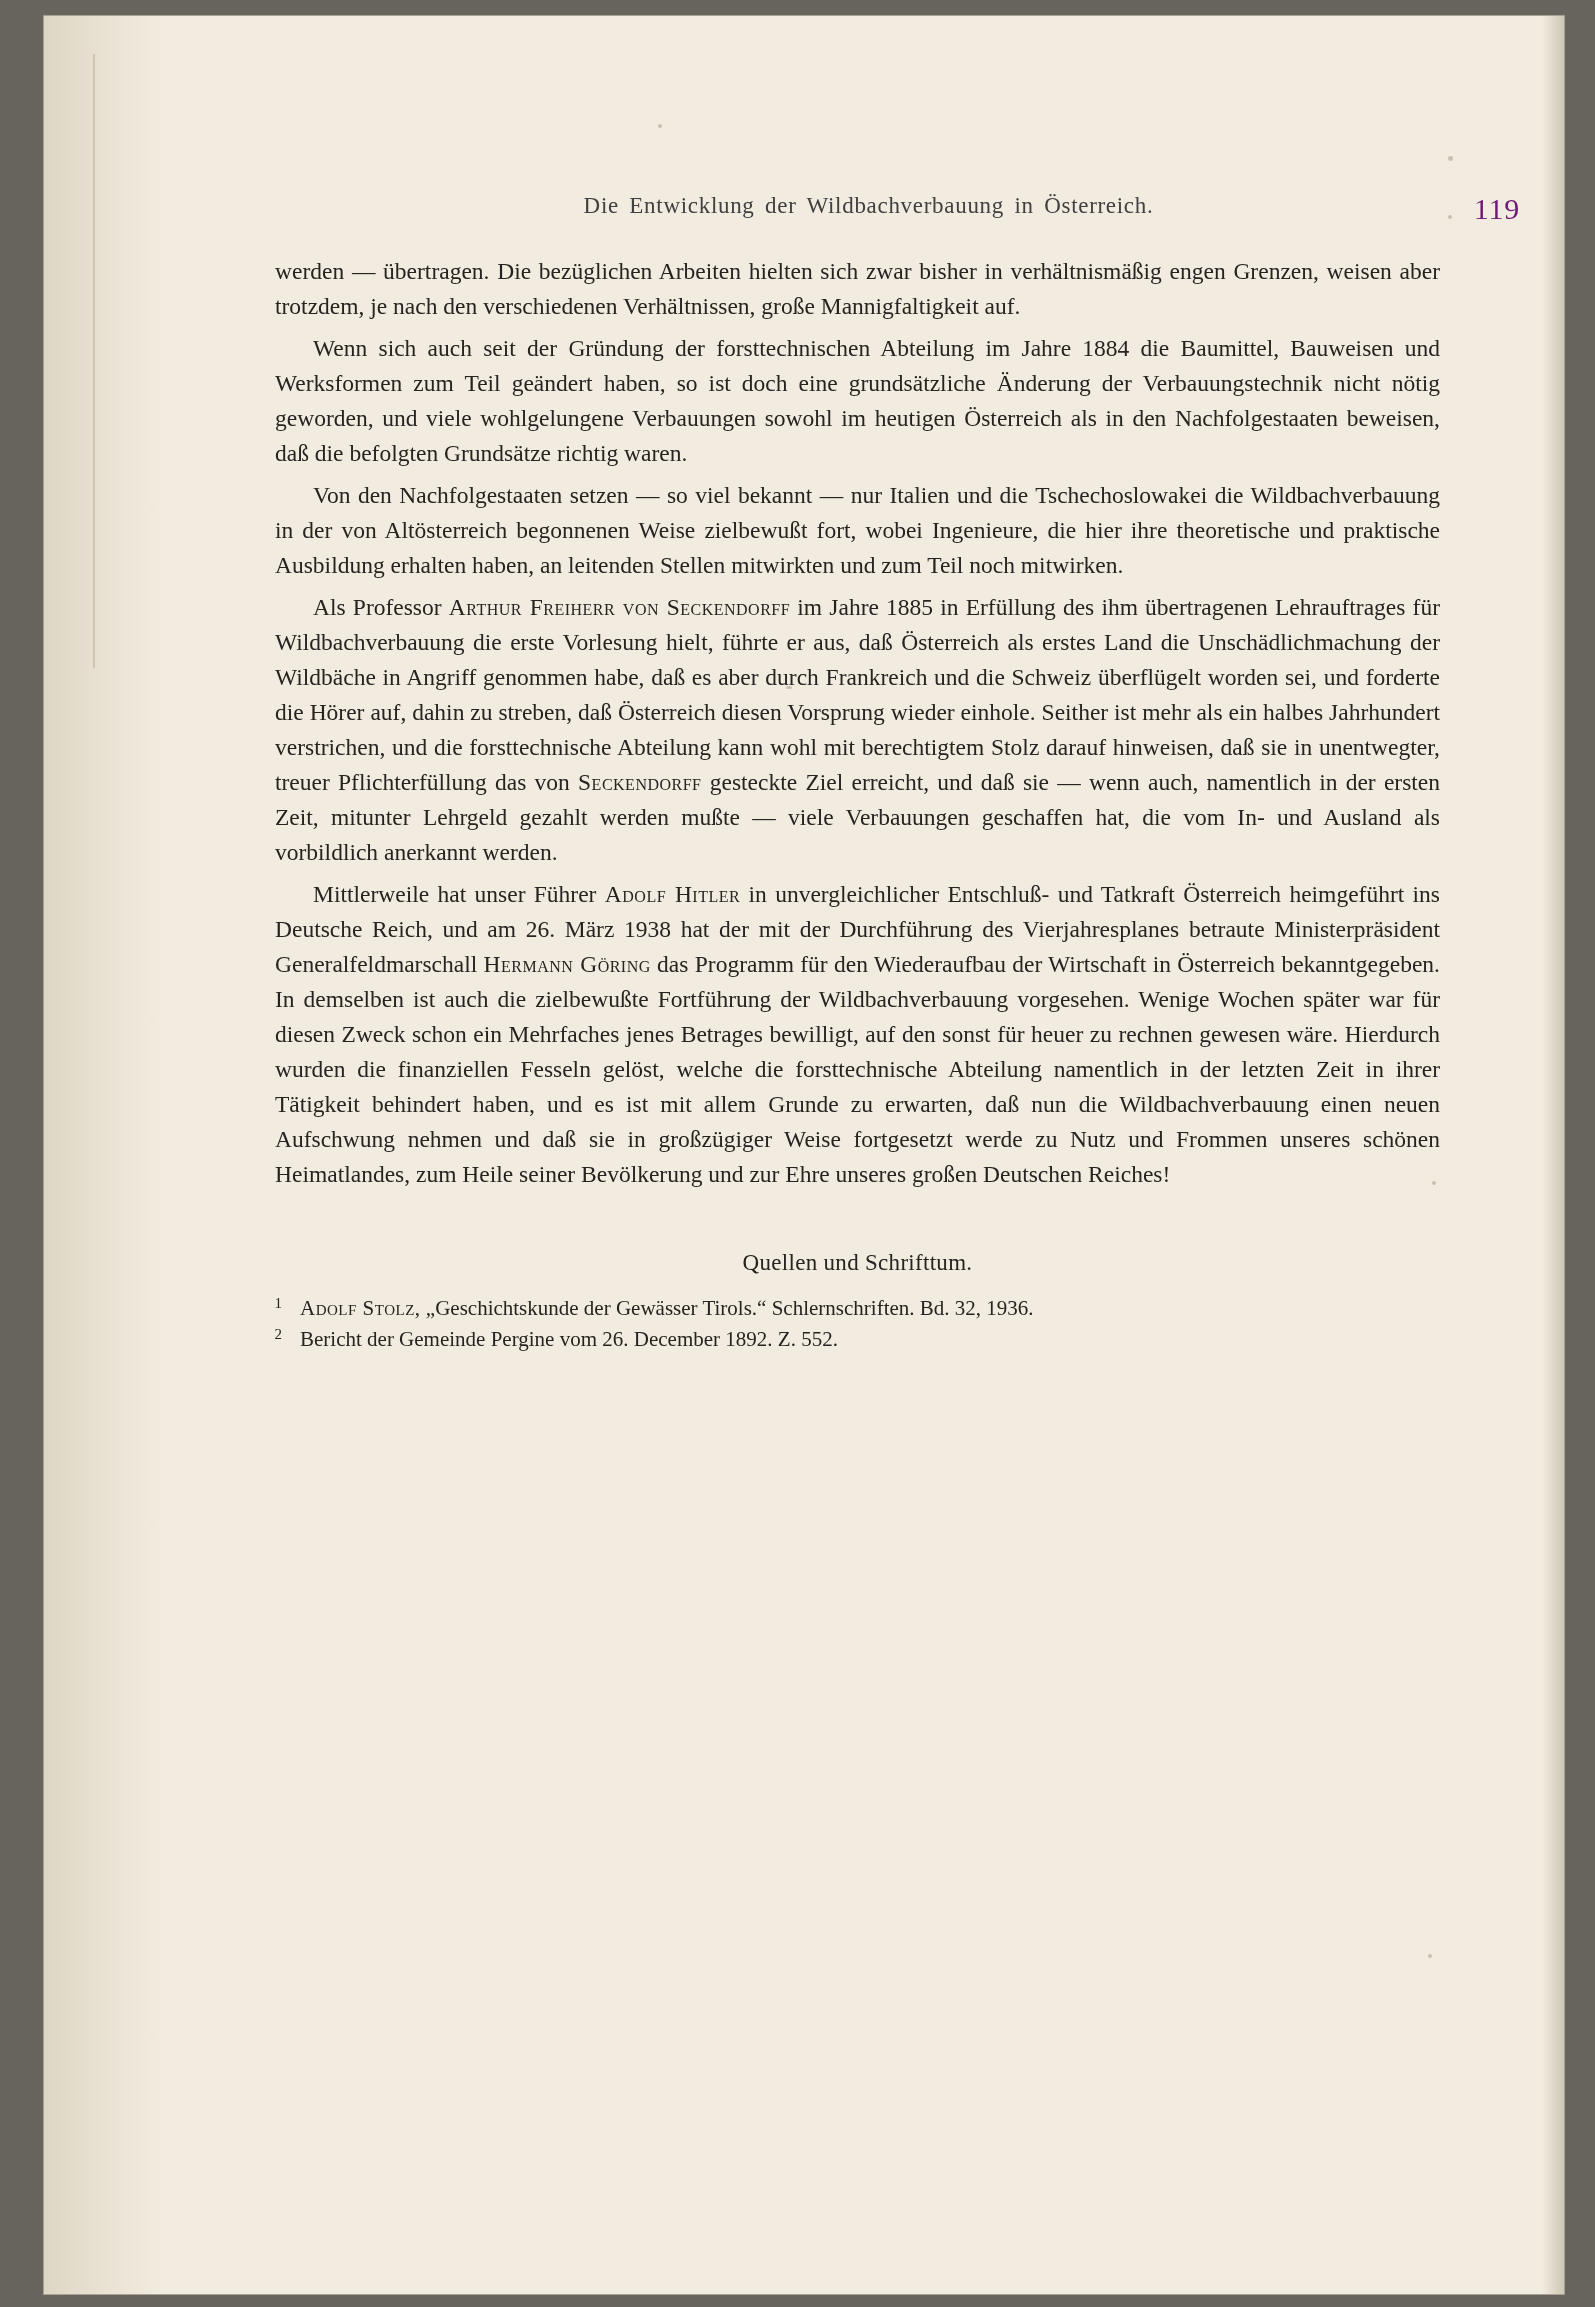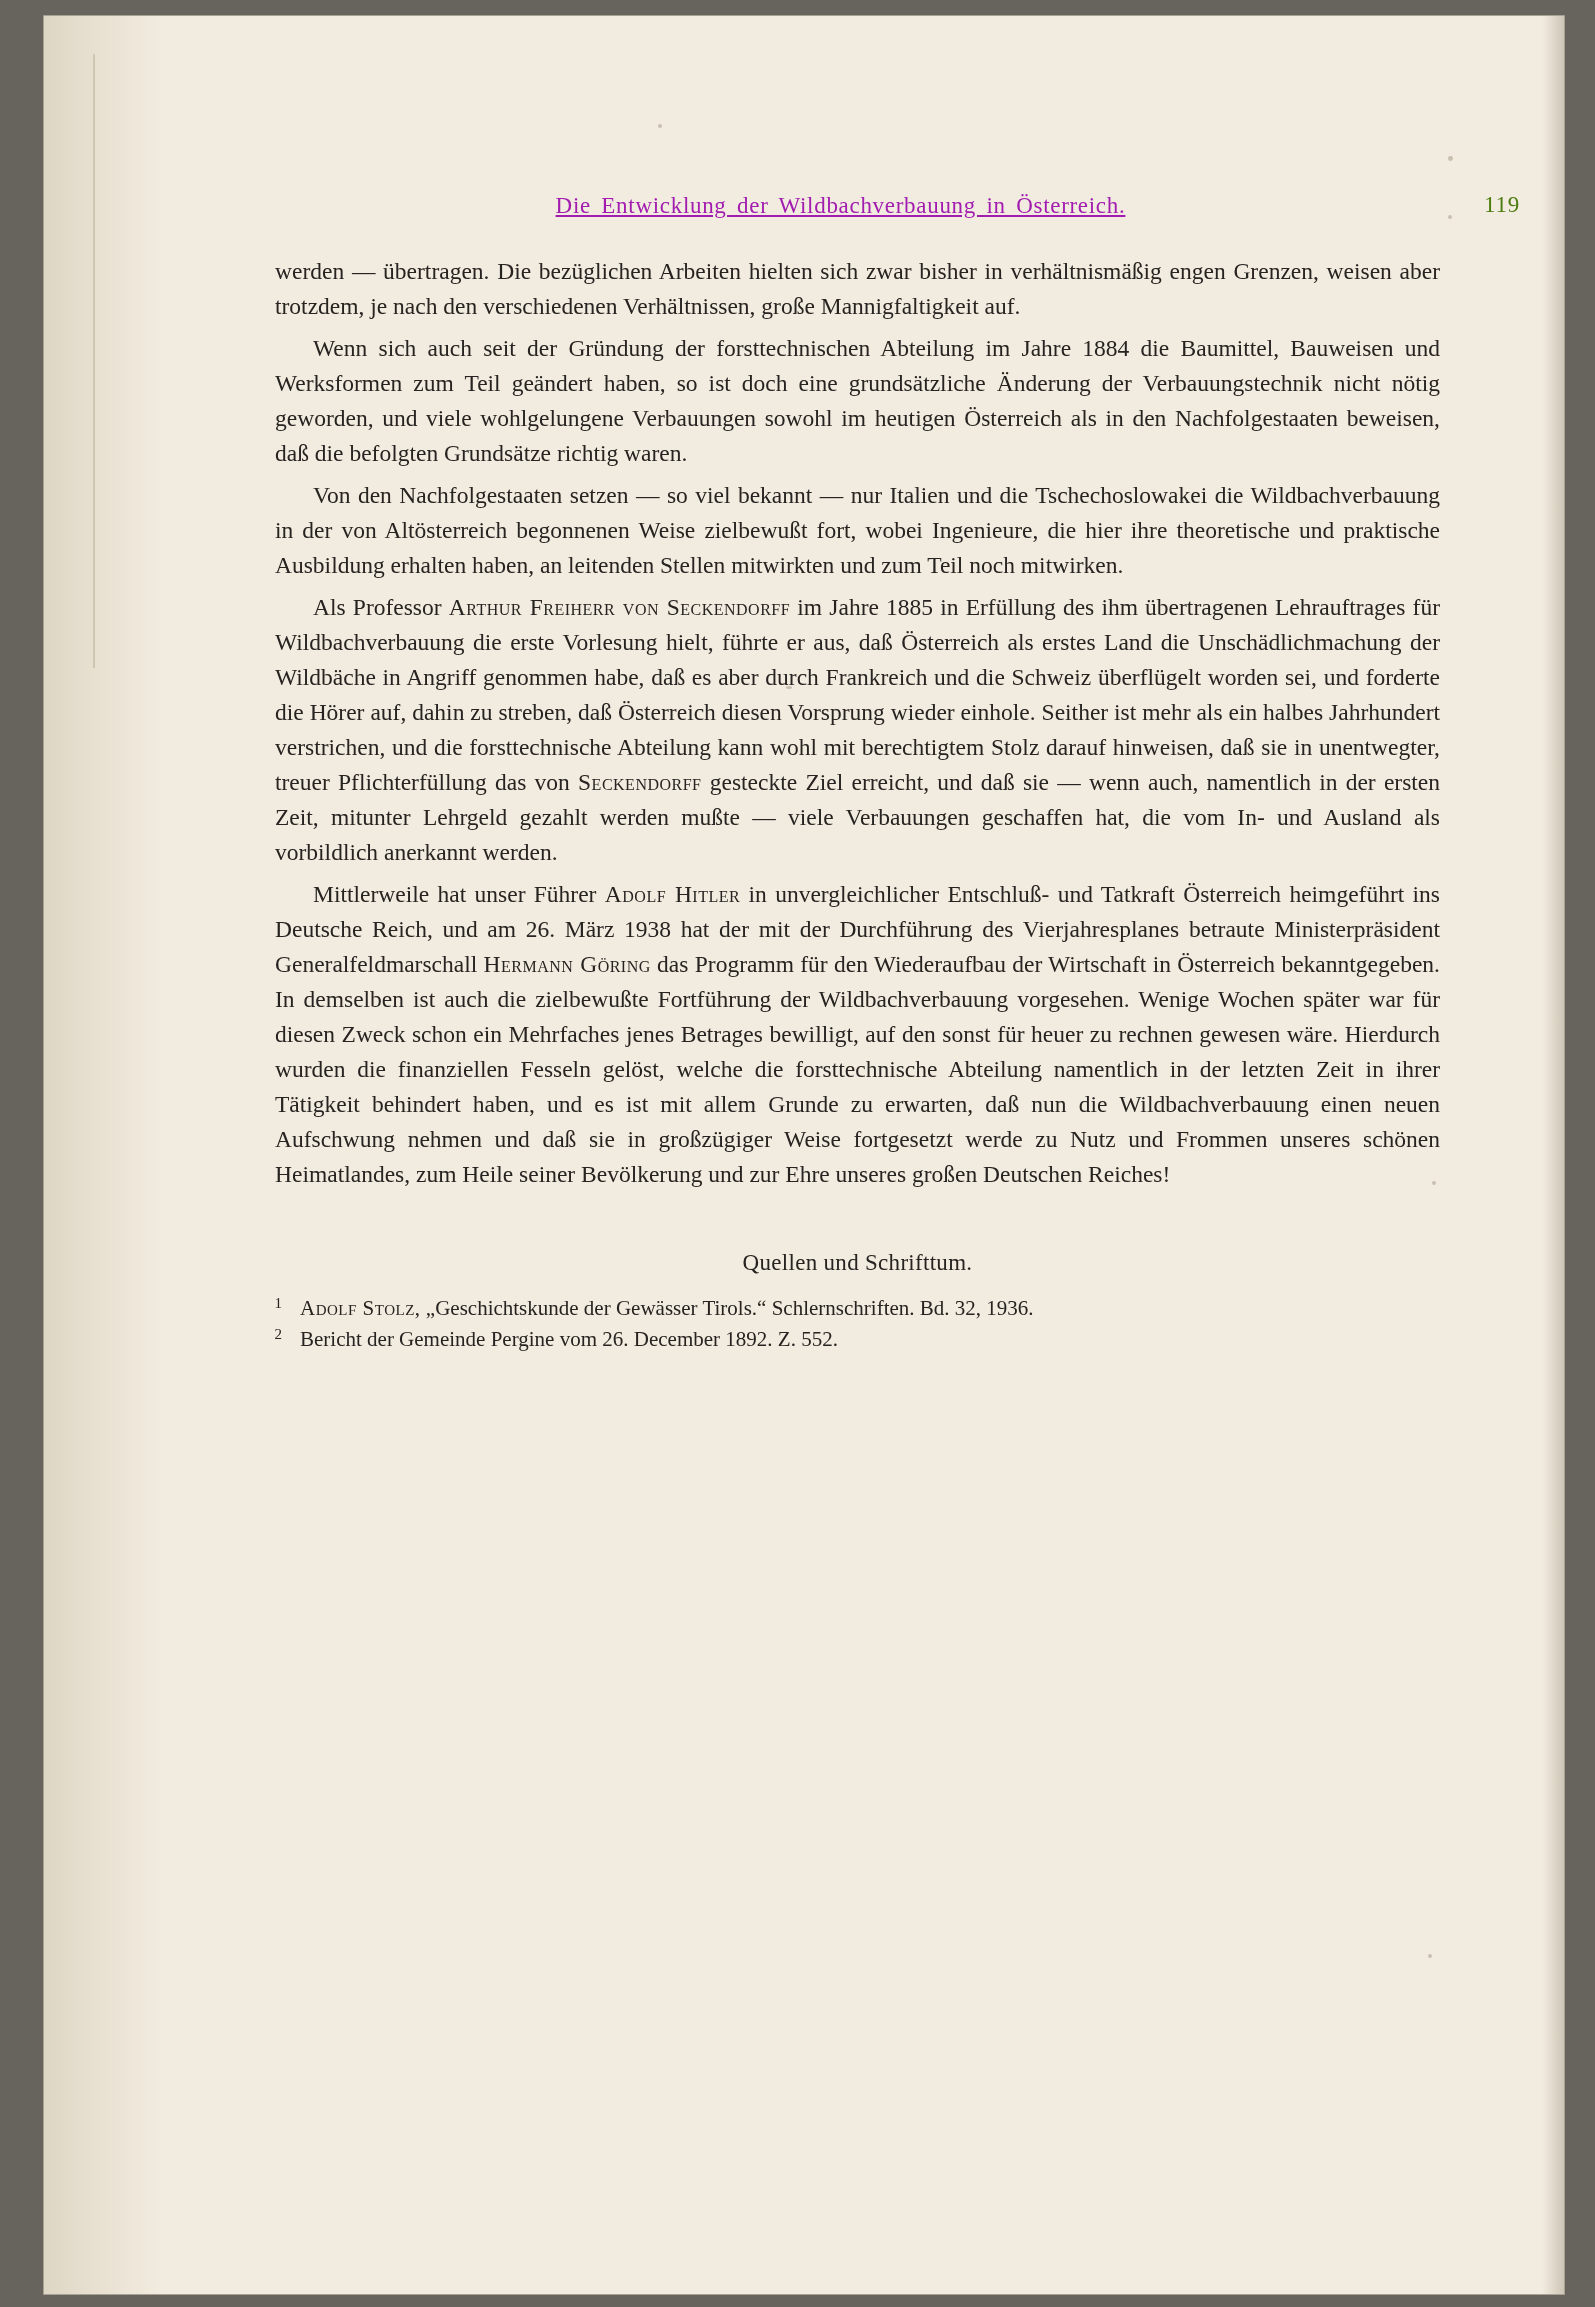--- a/index.html
+++ b/index.html
@@ -53,41 +53,40 @@
   .content {
     position: absolute;
     left: 120px;
     top: 0;
     width: 1356px;
     height: 100%;
   }
   
   .running-head {
     position: absolute;
-    left: 88px;
+    left: 116px;
     top: 177px;
     width: 1177px;
     display: flex;
     align-items: baseline;
     justify-content: center;
-    color: #a21caf;
-    text-decoration: underline;
+    color: #404040;
   }
   .running-head .rh-title {
     font-size: 23px;
     letter-spacing: 0.7px;
     word-spacing: 4px;
     white-space: nowrap;
   }
   .page-number {
     position: absolute;
     right: 0px;
     top: 176px;
-    font-size: 23px;
-    color: #4d7c0f;
+    font-size: 30px;
+    color: #701a75;
     letter-spacing: 0.8px;
   }
   .body-text {
     position: absolute;
     left: 104px;
     top: 231px;
     width: 1179px;
     color: #262320;
     font-size: 23.5px;
     line-height: 35px;

